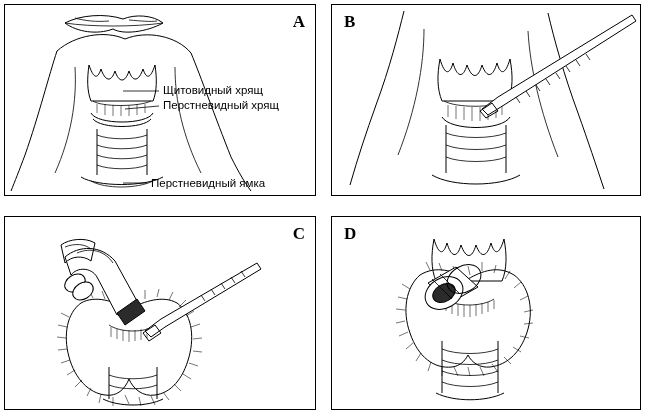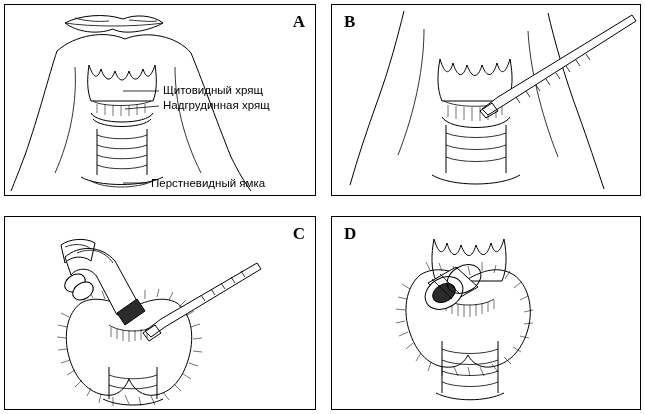--- a/index.html
+++ b/index.html
@@ -107,21 +107,21 @@
 
       <path class="ln" d="M76 172 C92 182, 140 182, 158 172"></path>
       <path class="ln-thin" d="M86 176 C100 184, 132 184, 148 176"></path>
 
       <path class="ln-thin" d="M154 86 L118 86"></path>
       <path class="ln-thin" d="M154 101 L120 104"></path>
       <path class="ln-thin" d="M142 178 L118 178"></path>
     </svg>
 
     <div class="anno" id="anno-thyroid">Щитовидный хрящ</div>
-    <div class="anno" id="anno-cricoid">Надгрудинная хрящ</div>
+    <div class="anno" id="anno-cricoid">Перстневидный хрящ</div>
     <div class="anno" id="anno-notch">Перстневидный ямка</div>
   </div>
 
   <div class="panel" id="panel-b">
     <div class="panel-letter letter-tl">B</div>
 
     <svg width="308" height="190" viewBox="0 0 308 190">
 
       <path class="ln" d="M72 6 C66 30, 58 62, 44 100 C34 128, 26 152, 18 180"></path>
       <path class="ln" d="M216 8 C222 34, 232 70, 246 108 C256 136, 264 160, 272 184"></path>

